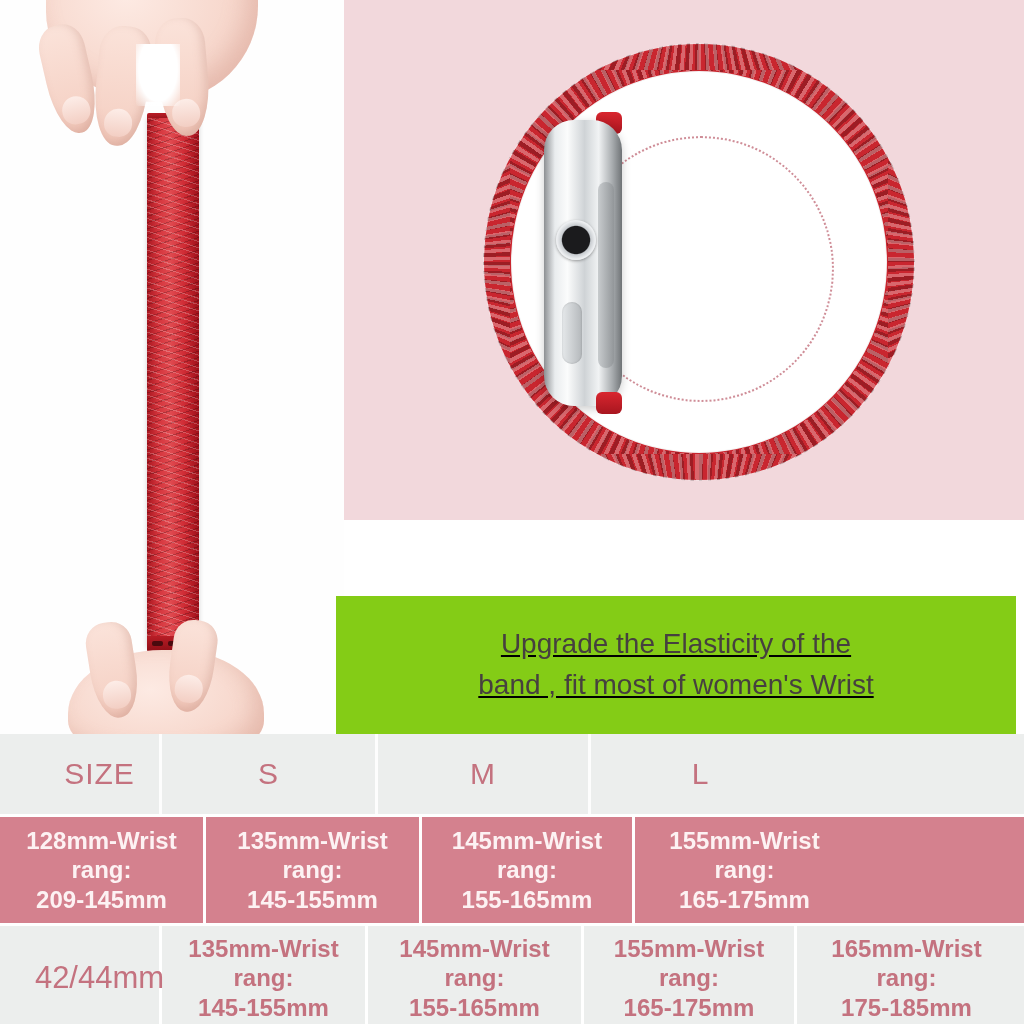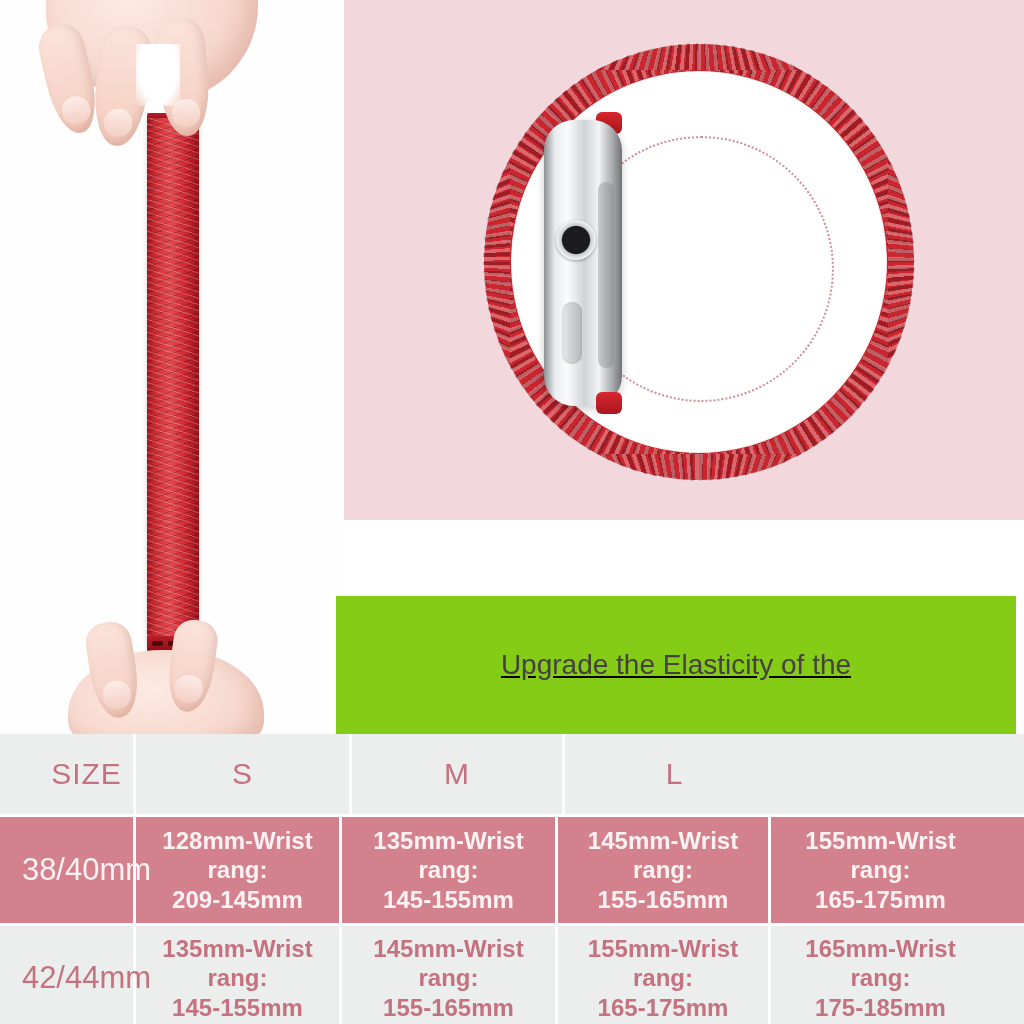--- a/index.html
+++ b/index.html
@@ -104,21 +104,21 @@
 
   
   .table{position:absolute;left:0;top:734px;width:1024px;height:290px;background:#eceeed;}
   .trow{display:flex;width:1024px;box-sizing:border-box;}
   .trow.head{height:80px;background:#eceeed;}
   .trow.dark{height:106px;background:#d4818e;}
   .trow.light{height:104px;background:#eceeed;}
   .tcell{box-sizing:border-box;display:flex;align-items:center;justify-content:center;
     text-align:center;border-right:3px solid #ffffff;padding:2px 4px;}
   .tcell:last-child{border-right:none;}
-  .c0{width:136px;padding-left:44px;}
+  .c0{width:162px;padding-left:44px;}
   .c1{width:206px;}
   .c2{width:216px;}
   .c3{width:213px;}
   .c4{width:219px;}
   .trow.head .tcell{font-size:30px;color:#c4727f;letter-spacing:1px;border-right-color:#fdfdfd;}
   .trow.dark .tcell{color:#fdf2f3;border-right-color:#ffffff;}
   .trow.light .tcell{color:#c4727f;border-right-color:#ffffff;}
   .size-label{font-size:31px;}
   .range-text{font-size:24px;line-height:1.22;font-weight:bold;}
   .rowsep{height:3px;background:#ffffff;width:1024px;}
@@ -185,37 +185,35 @@
         <div class="side-btn"></div>
         <div class="connector con-bottom"></div>
       </div>
     </div>
   </div>
 
 
   <div class="subtitle-band">
     <div class="subtitle-text">
       <span>Upgrade the Elasticity of the</span><br>
+      <span>band , fit most of women's Wrist</span>
     </div>
   </div>
 
   <div class="table">
 
     <div class="trow head">
       <div class="tcell c0">SIZE</div>
       <div class="tcell c2">S</div>
       <div class="tcell c3">M</div>
       <div class="tcell c4">L</div>
     </div>
     <div class="rowsep"></div>
 
     <div class="trow dark">
-      <div class="tcell c0">
-        <span class="size-label">38/40mm</span>
-      </div>
       <div class="tcell c1">
         <span class="range-text">
           <span>128mm-Wrist</span><br>
           <span>rang:</span><br>
           <span>209-145mm</span>
         </span>
       </div>
       <div class="tcell c2">
         <span class="range-text">
           <span>135mm-Wrist</span><br>

